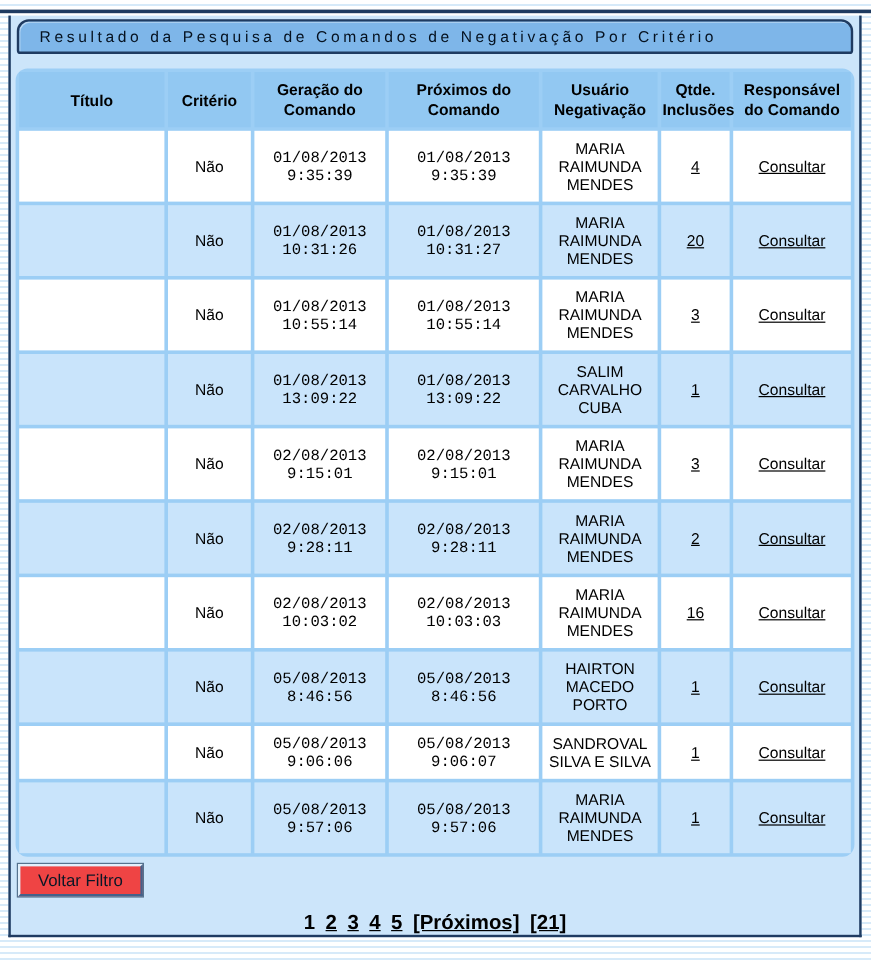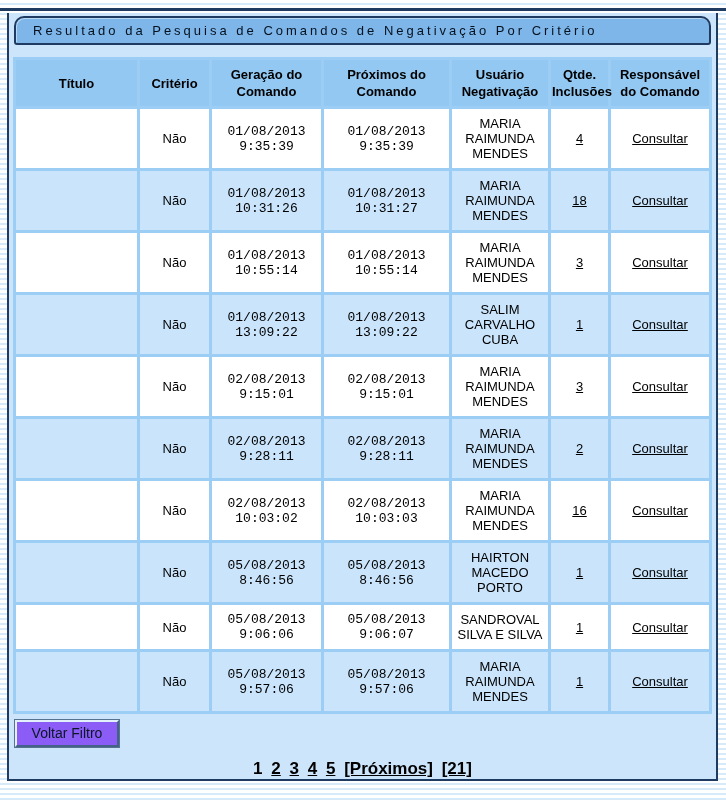--- a/index.html
+++ b/index.html
@@ -46,20 +46,21 @@
     color: #05111f;
     white-space: nowrap;
   }
   table.results {
     margin: 12px 0 0 4px;
     width: 699px;
     border-collapse: separate;
     border-spacing: 3px;
     background: #9ccef5;
     table-layout: fixed;
+    border-radius: 10px;
   }
   table.results th {
     background: #92c8f2;
     color: #000000;
     font-size: 13px;
     font-weight: bold;
     text-align: center;
     vertical-align: middle;
     padding: 6px 1px;
     line-height: 17px;
@@ -79,21 +80,21 @@
   a.cell-link {
     color: #000000;
     text-decoration: underline;
     cursor: pointer;
   }
   .btn-voltar {
     display: inline-block;
     margin: 6px 0 0 6px;
     min-width: 104px;
     padding: 3px 12px 4px 12px;
-    background: #8b5cf6;
+    background: #ef4444;
     color: #0a1726;
     font-family: "Liberation Sans", sans-serif;
     font-size: 14px;
     text-align: center;
     border: 2px solid;
     border-color: #e2f0fc #44618a #44618a #e2f0fc;
     outline: 1px solid #55738f;
     cursor: pointer;
   }
   .pagination {
@@ -167,21 +168,21 @@
         <td>Não</td>
         <td class="two-line">
             <span>01/08/2013</span>
             <span>10:31:26</span>
           </td>
         <td class="two-line">
             <span>01/08/2013</span>
             <span>10:31:27</span>
           </td>
         <td>MARIA RAIMUNDA MENDES</td>
-        <td><a class="cell-link">18</a></td>
+        <td><a class="cell-link">20</a></td>
         <td><a class="cell-link">Consultar</a></td>
       </tr>
       <tr class="row-odd">
         <td></td>
         <td>Não</td>
         <td class="two-line">
             <span>01/08/2013</span>
             <span>10:55:14</span>
           </td>
         <td class="two-line">

